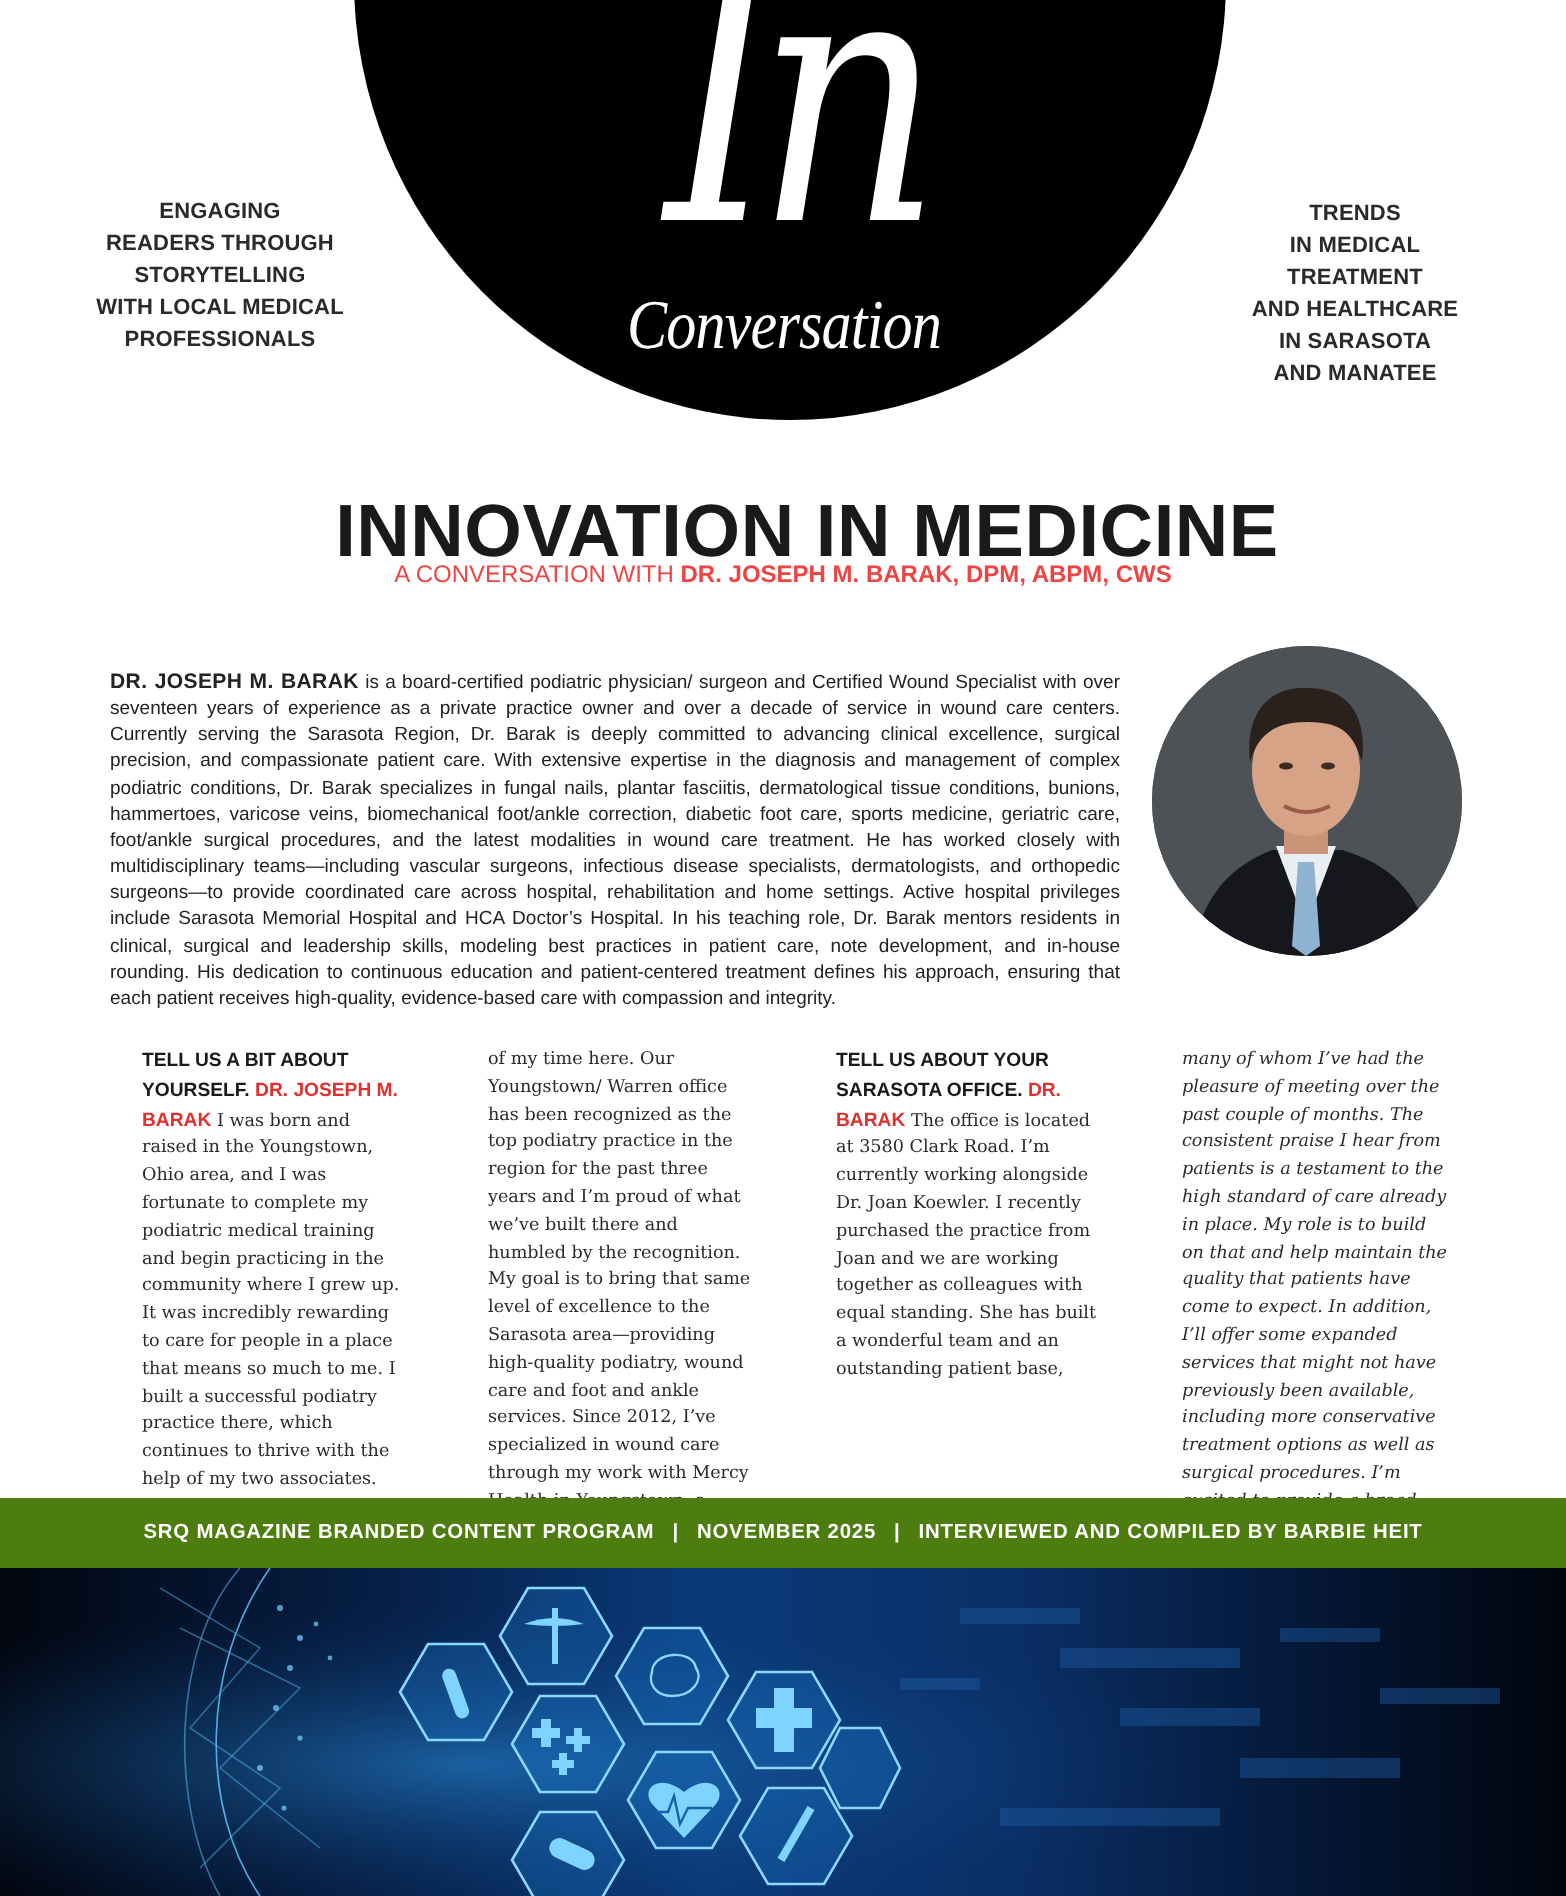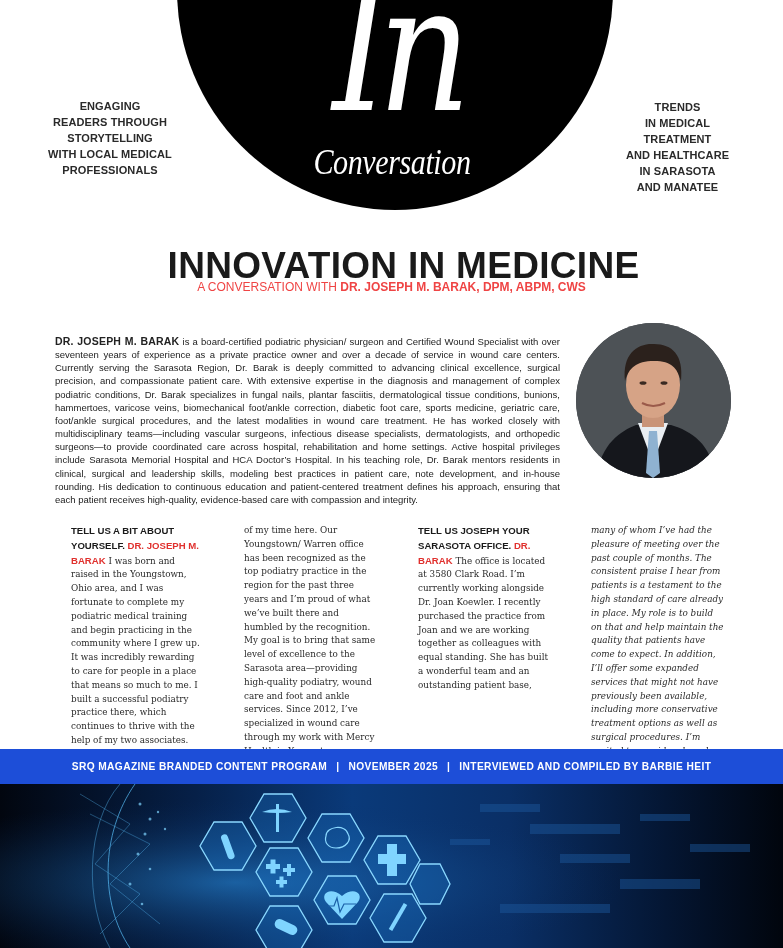--- a/index.html
+++ b/index.html
@@ -17,21 +17,21 @@
   .subhead b{font-weight:bold;}
   .bio{position:absolute;left:55px;top:311px;width:505px;font-size:9.5px;line-height:13.15px;color:#222;text-align:justify;margin-top:24px;}
   .bio b{font-weight:bold;font-size:10.5px;letter-spacing:0.2px;}
   .portrait{position:absolute;left:576px;top:323px;width:155px;height:155px;border-radius:50%;background:#4b4f53;overflow:hidden;}
   .cols{position:absolute;left:55px;top:508px;width:680px;height:230px;}
   .col{position:absolute;top:0;width:165px;font-family:"DejaVu Serif",serif;font-size:8.8px;line-height:13.8px;color:#2a2a2a;}
   .col p{margin:16px;}
   .q{font-family:"Liberation Sans",sans-serif;font-weight:bold;font-size:9.6px;color:#1a1a1a;}
   .red{color:#e0312e;font-family:"Liberation Sans",sans-serif;font-weight:bold;font-size:9.6px;}
   .c1{left:0;} .c2{left:173px;} .c3{left:347px;} .c4{left:520px;font-style:italic;}
-  .footer-bar{position:absolute;left:0;top:749px;width:783px;height:35px;background:#1d4ed8;color:#fff;font-weight:bold;font-size:10.2px;line-height:35px;text-align:center;letter-spacing:0.4px;}
+  .footer-bar{position:absolute;left:0;top:749px;width:783px;height:35px;background:#4d7c0f;color:#fff;font-weight:bold;font-size:10.2px;line-height:35px;text-align:center;letter-spacing:0.4px;}
   .footer-bar .sep{margin:0 9px;}
   .banner{position:absolute;left:0;top:784px;width:783px;height:164px;background:linear-gradient(90deg,#02060f 0%,#062048 25%,#0a3a7a 45%,#0a2f66 65%,#041633 85%,#01050d 100%);overflow:hidden;}
 </style>
 </head>
 <body>
 
 <header class="masthead">
   <div class="oval"></div>
   <div class="logo-in">In</div>
   <div class="logo-conv">Conversation</div>
@@ -85,21 +85,21 @@
 </div>
 
 <section class="cols">
   <div class="col c1">
     <p><span class="q">TELL US A BIT ABOUT YOURSELF. </span><span class="red">DR. JOSEPH M. BARAK</span><span> I was born and raised in the Youngstown, Ohio area, and I was fortunate to complete my podiatric medical training and begin practicing in the community where I grew up. It was incredibly rewarding to care for people in a place that means so much to me. I built a successful podiatry practice there, which continues to thrive with the help of my two associates. While I still travel back periodically, the practice is well-established, allowing me to now spend 75–80%</span></p>
   </div>
   <div class="col c2">
     <p>of my time here. Our Youngstown/ Warren office has been recognized as the top podiatry practice in the region for the past three years and I’m proud of what we’ve built there and humbled by the recognition. My goal is to bring that same level of excellence to the Sarasota area—providing high-quality podiatry, wound care and foot and ankle services. Since 2012, I’ve specialized in wound care through my work with Mercy Health in Youngstown, a leading hospital in the region. I’m experienced in the latest techniques and state-</p>
   </div>
   <div class="col c3">
-    <p><span class="q">TELL US JOSEPH YOUR SARASOTA OFFICE. </span><span class="red">DR. BARAK</span><span> The office is located at 3580 Clark Road. I’m currently working alongside Dr. Joan Koewler. I recently purchased the practice from Joan and we are working together as colleagues with equal standing. She has built a wonderful team and an outstanding patient base,</span></p>
+    <p><span class="q">TELL US ABOUT YOUR SARASOTA OFFICE. </span><span class="red">DR. BARAK</span><span> The office is located at 3580 Clark Road. I’m currently working alongside Dr. Joan Koewler. I recently purchased the practice from Joan and we are working together as colleagues with equal standing. She has built a wonderful team and an outstanding patient base,</span></p>
   </div>
   <div class="col c4">
     <p>many of whom I’ve had the pleasure of meeting over the past couple of months. The consistent praise I hear from patients is a testament to the high standard of care already in place. My role is to build on that and help maintain the quality that patients have come to expect. In addition, I’ll offer some expanded services that might not have previously been available, including more conservative treatment options as well as surgical procedures. I’m excited to provide a broad range of care to better serve our patients’ needs.</p>
   </div>
 </section>
 
 <div class="footer-bar">
   <span>SRQ MAGAZINE BRANDED CONTENT PROGRAM</span><span class="sep">|</span><span>NOVEMBER 2025</span><span class="sep">|</span><span>INTERVIEWED AND COMPILED BY BARBIE HEIT</span>
 </div>
 

